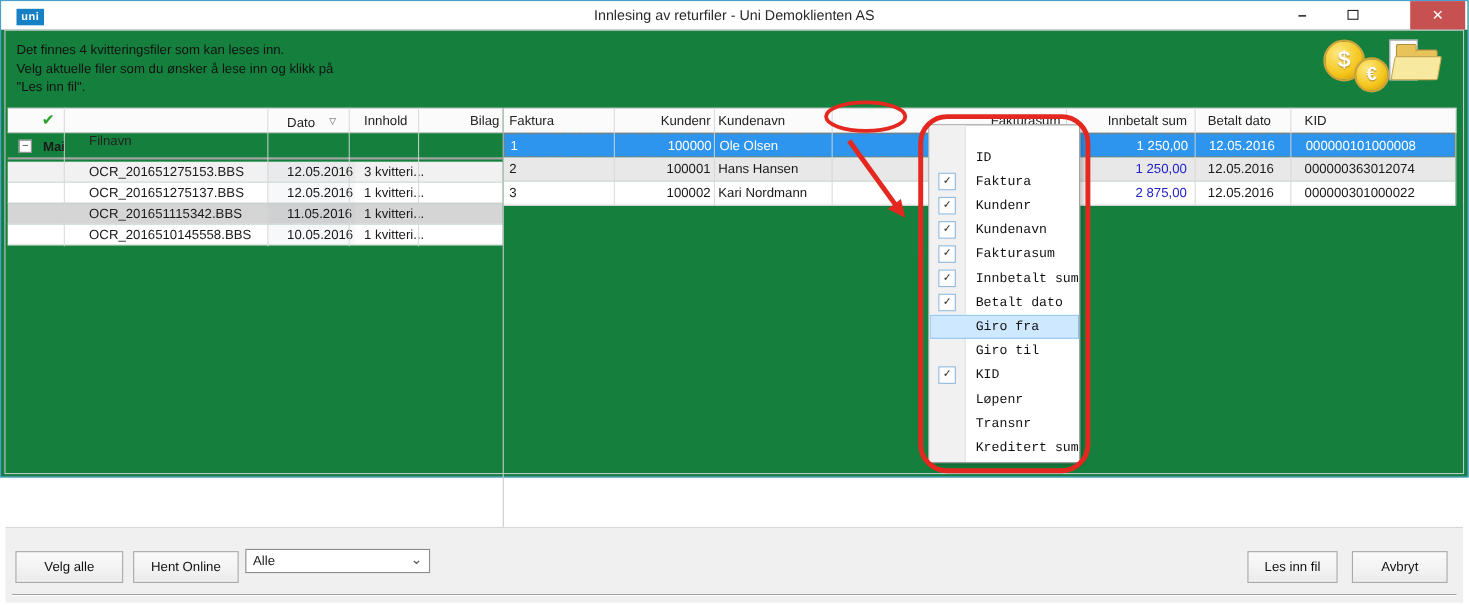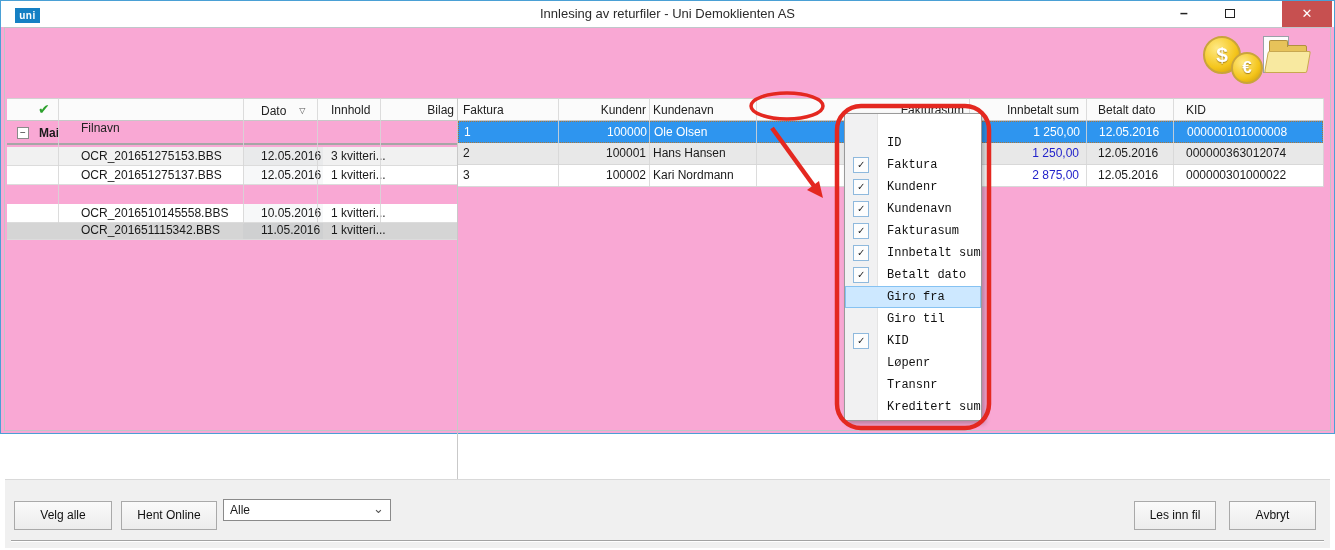--- a/index.html
+++ b/index.html
@@ -1,18 +1,18 @@
 <!DOCTYPE html>
 <html><head>
 <meta charset="utf-8">
 <style>
   * { margin:0; padding:0; box-sizing:border-box; }
   html,body { width:1335px; height:550px; overflow:hidden; background:#fff;
               font-family:"Liberation Sans","DejaVu Sans",sans-serif; font-size:12px; color:#1a1a1a; }
-  .window { position:absolute; left:0; top:0; width:1335px; height:434px; background:#f9a8d4;
+  .window { position:absolute; left:0; top:0; width:1335px; height:434px; background:#15803d;
             border:1px solid #4aa0d5; }
   .client-frame { position:absolute; left:3px; top:26px; right:3px; bottom:2px;
                   border:1px solid #c0c6ca; pointer-events:none; z-index:10; }
 
   
   .titlebar { position:absolute; left:0; top:0; right:0; height:26px; background:#fff; }
   .logo { position:absolute; left:14px; top:7px; width:25px; height:15px; background:#1580c4;
           color:#fff; font-size:10px; font-weight:bold; text-align:center; line-height:15px; letter-spacing:.5px; }
   .title { position:absolute; left:0; right:0; top:5px; text-align:center; font-size:13px; color:#2b2b2b; }
   .ctrl { position:absolute; top:0; height:26px; text-align:center; line-height:24px; color:#222; cursor:default; }
@@ -115,20 +115,25 @@
   <div class="titlebar">
     <div class="logo">uni</div>
     <div class="title">Innlesing av returfiler - Uni Demoklienten AS</div>
     <div class="ctrl ctrl-min"><span>–</span></div>
     <div class="ctrl ctrl-max"><span class="max-box"></span></div>
     <div class="ctrl ctrl-close"><span>✕</span></div>
   </div>
 
   <div class="client-frame"></div>
 
+  <div class="intro">
+    <div>Det finnes 4 kvitteringsfiler som kan leses inn.</div>
+    <div>Velg aktuelle filer som du ønsker å lese inn og klikk på</div>
+    <div>"Les inn fil".</div>
+  </div>
 
   <div class="appicon">
     <span class="df-doc"></span>
     <span class="df-back"></span>
     <span class="df-front"></span>
     <span class="coin coin-dollar">$</span>
     <span class="coin coin-euro">€</span>
   </div>
 
   <div class="ghead lheader">
@@ -146,21 +151,21 @@
       <div class="lrow s0" style="top: 146px;">
         <span class="lc n">OCR_201651275153.BBS</span>
         <span class="lc d">12.05.2016</span>
         <span class="lc i">3 kvitteri...</span>
       </div>
       <div class="lrow s1" style="top: 165px;">
         <span class="lc n">OCR_201651275137.BBS</span>
         <span class="lc d">12.05.2016</span>
         <span class="lc i">1 kvitteri...</span>
       </div>
-      <div class="lrow s2" style="top: 184px; margin-top: 36px;">
+      <div class="lrow s2" style="top: 184px;">
         <span class="lc n">OCR_201651115342.BBS</span>
         <span class="lc d">11.05.2016</span>
         <span class="lc i">1 kvitteri...</span>
       </div>
       <div class="lrow s3" style="top: 203px;">
         <span class="lc n">OCR_2016510145558.BBS</span>
         <span class="lc d">10.05.2016</span>
         <span class="lc i">1 kvitteri...</span>
       </div>
     </div>

